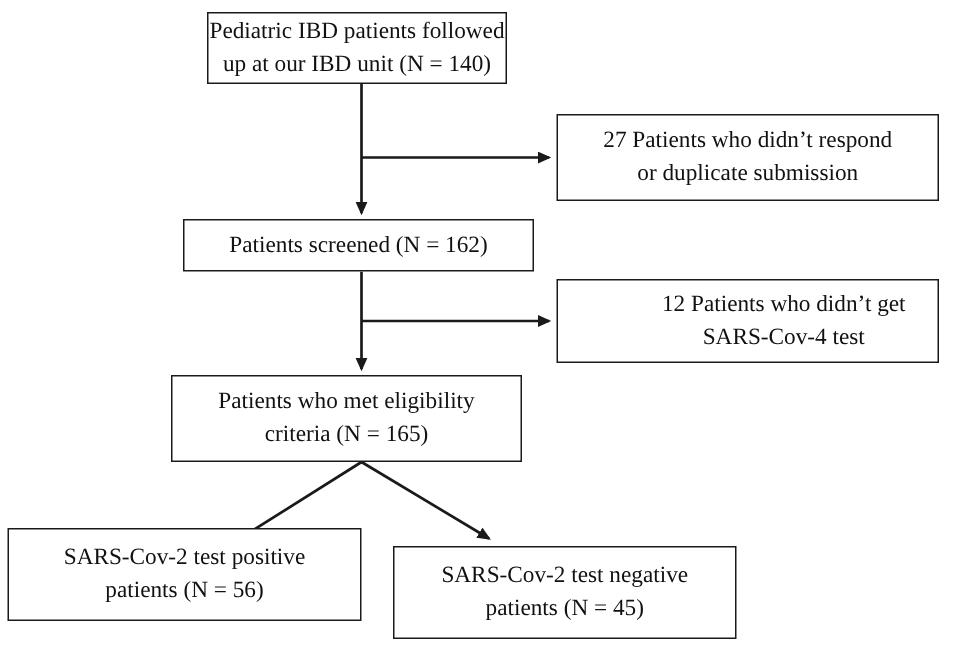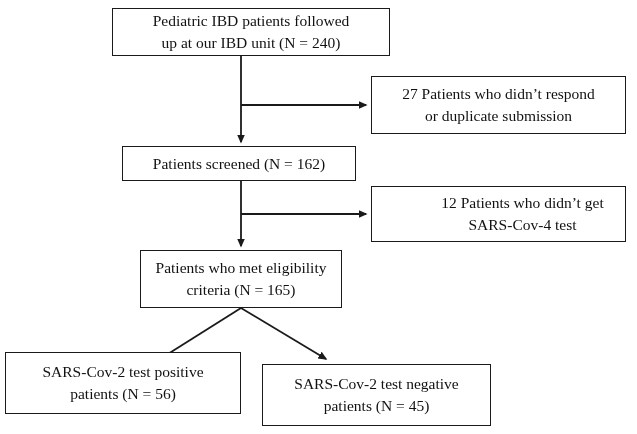--- a/index.html
+++ b/index.html
@@ -24,25 +24,25 @@
     border: 1.6px solid #1a1a1a;
     background: #ffffff;
     display: flex;
     flex-direction: column;
     align-items: center;
     justify-content: center;
     text-align: center;
     font-size: 15.5px;
     line-height: 1.4;
   }
-  #box-followed   { left: 112px; top: 8px;   width: 278px; height: 48px; }
+  #box-followed   { left: 138px; top: 8px;   width: 200px; height: 48px; }
   #box-noresp     { left: 371px; top: 76px;  width: 255px; height: 58px; text-align: right; }
   #box-screened   { left: 122px; top: 146px; width: 234px; height: 35px; }
   #box-notest     { left: 371px; top: 186px; width: 255px; height: 56px; padding-left: 48px; }
-  #box-eligible   { left: 140px; top: 250px; width: 202px; height: 58px; }
+  #box-eligible   { left: 114px; top: 250px; width: 234px; height: 58px; }
   #box-positive   { left: 5px;   top: 352px; width: 236px; height: 62px; }
   #box-negative   { left: 262px; top: 364px; width: 229px; height: 62px; }
 </style>
 </head>
 <body>
 
 <div class="canvas">
 
   <svg class="arrows" viewBox="0 0 637 434" xmlns="http://www.w3.org/2000/svg">
     <defs>
@@ -59,21 +59,21 @@
 
     <line x1="241" y1="214" x2="366" y2="214" stroke="#1a1a1a" stroke-width="1.8" marker-end="url(#arrowhead)"></line>
 
     <line x1="241" y1="308" x2="160" y2="359" stroke="#1a1a1a" stroke-width="1.8" marker-end="url(#arrowhead)"></line>
 
     <line x1="241" y1="308" x2="326" y2="359" stroke="#1a1a1a" stroke-width="1.8" marker-end="url(#arrowhead)"></line>
   </svg>
 
   <div class="box" id="box-followed">
     <div>Pediatric IBD patients followed</div>
-    <div>up at our IBD unit (N = 240)</div>
+    <div>up at our IBD unit (N = 140)</div>
   </div>
 
   <div class="box" id="box-noresp">
     <div>27 Patients who didn’t respond</div>
     <div>or duplicate submission</div>
   </div>
 
   <div class="box" id="box-screened">
     <div>Patients screened (N = 162)</div>
   </div>

